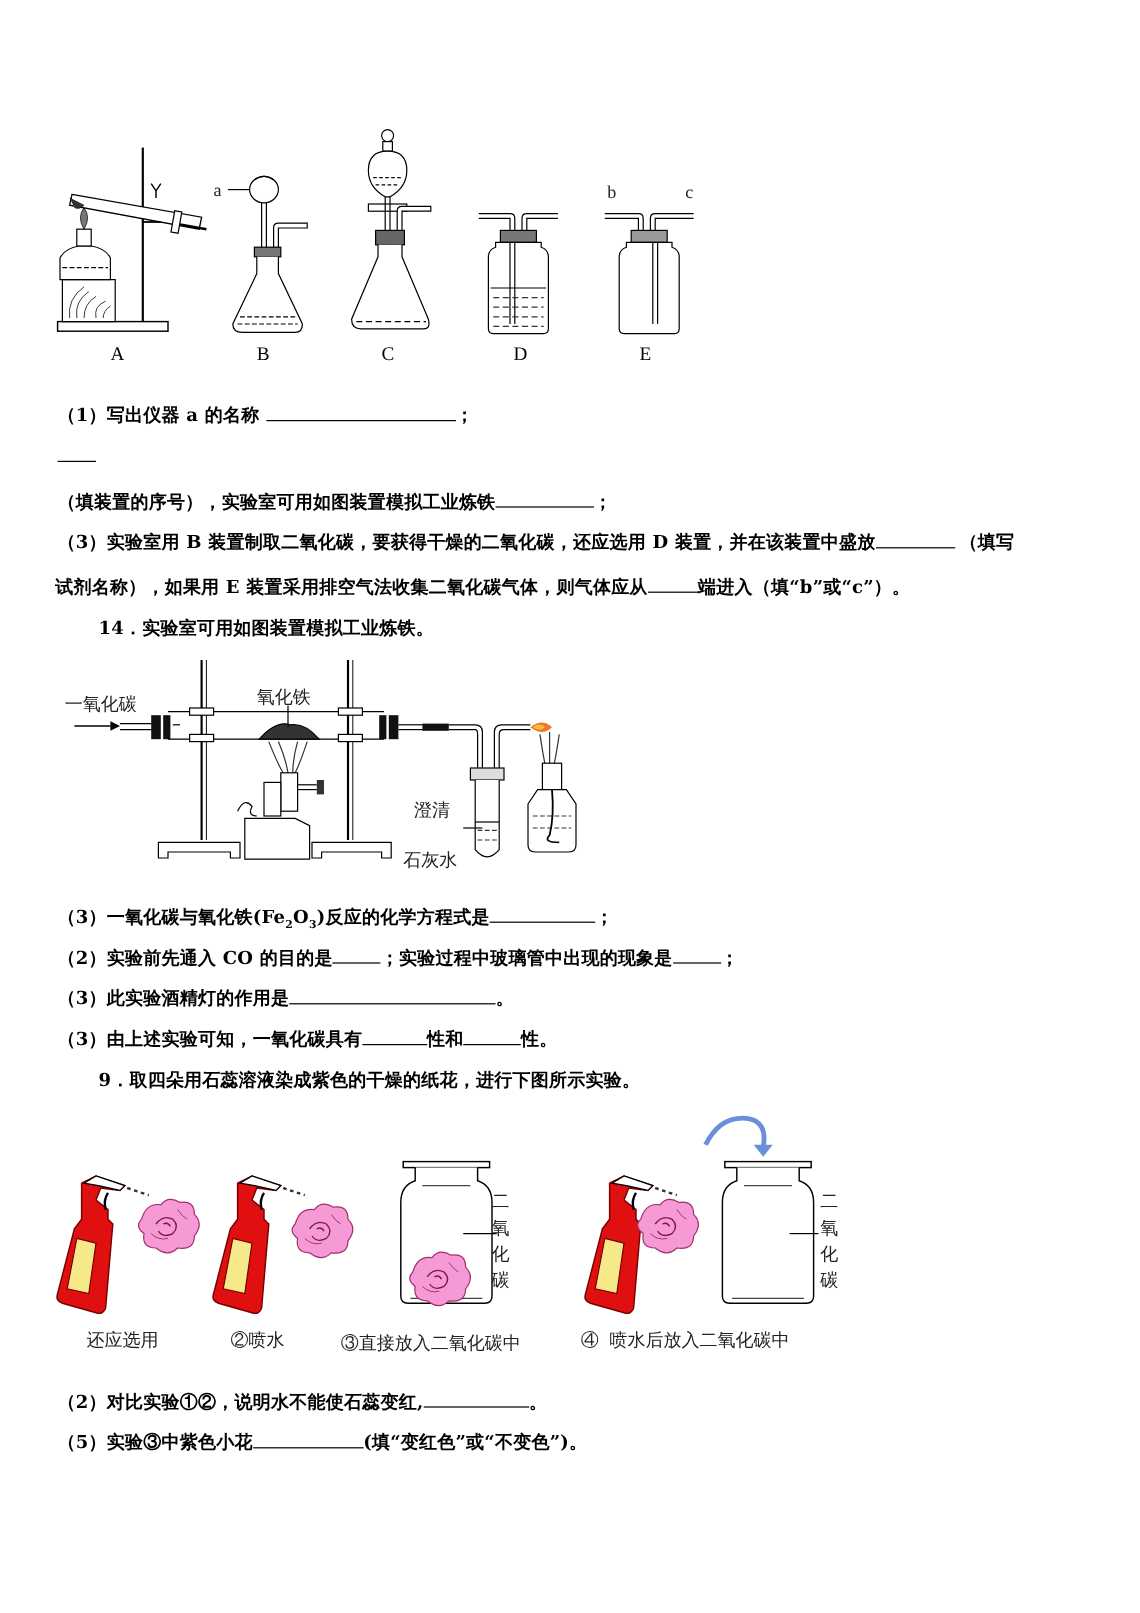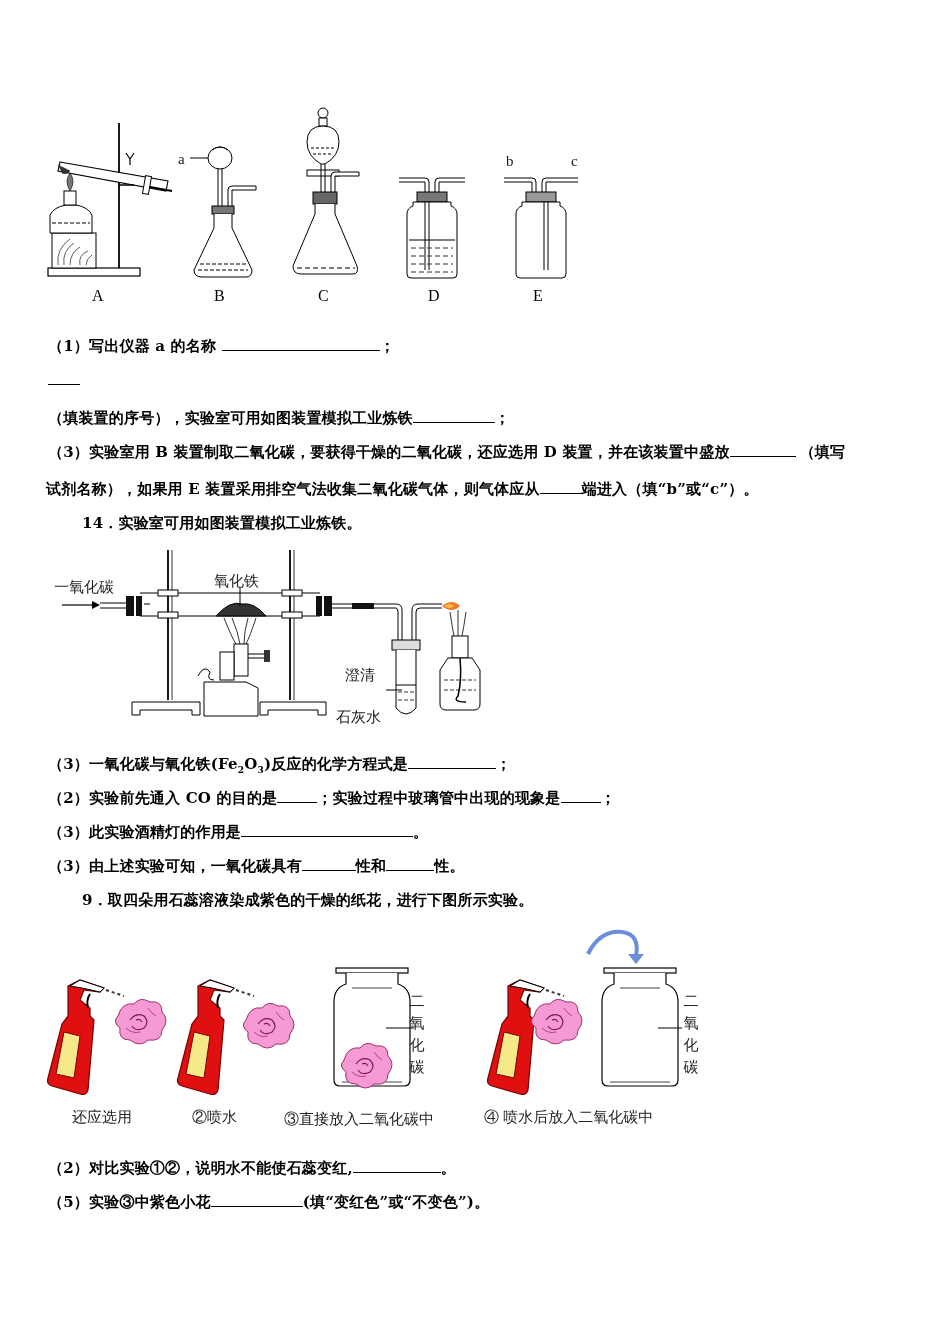--- a/index.html
+++ b/index.html
@@ -15,21 +15,21 @@
     .line.q { left: 46px; margin-left: 36px; }
     .blank {
       display: inline-block; border-bottom: 1.3px solid #000;
       height: 14px; vertical-align: baseline;
     }
     .cap {
       position: absolute; font-family: "Liberation Serif", "DejaVu Serif", serif;
       font-size: 16px; color: #000;
     }
     .sans-lbl {
-      position: absolute; font-family: Liberation Sans, sans-serif;
+      position: absolute; font-family: Liberation Mono, monospace;
       font-size: 15px; color: #222; font-weight: normal; white-space: nowrap;
     }
     .vlbl {
       position: absolute; font-family: "DejaVu Sans", "Liberation Sans", sans-serif;
       font-size: 15px; color: #222; width: 18px; line-height: 22px; text-align: center;
     }
     svg { position: absolute; overflow: visible; }
     sub { font-size: 9px; }
   </style>
 </head>

